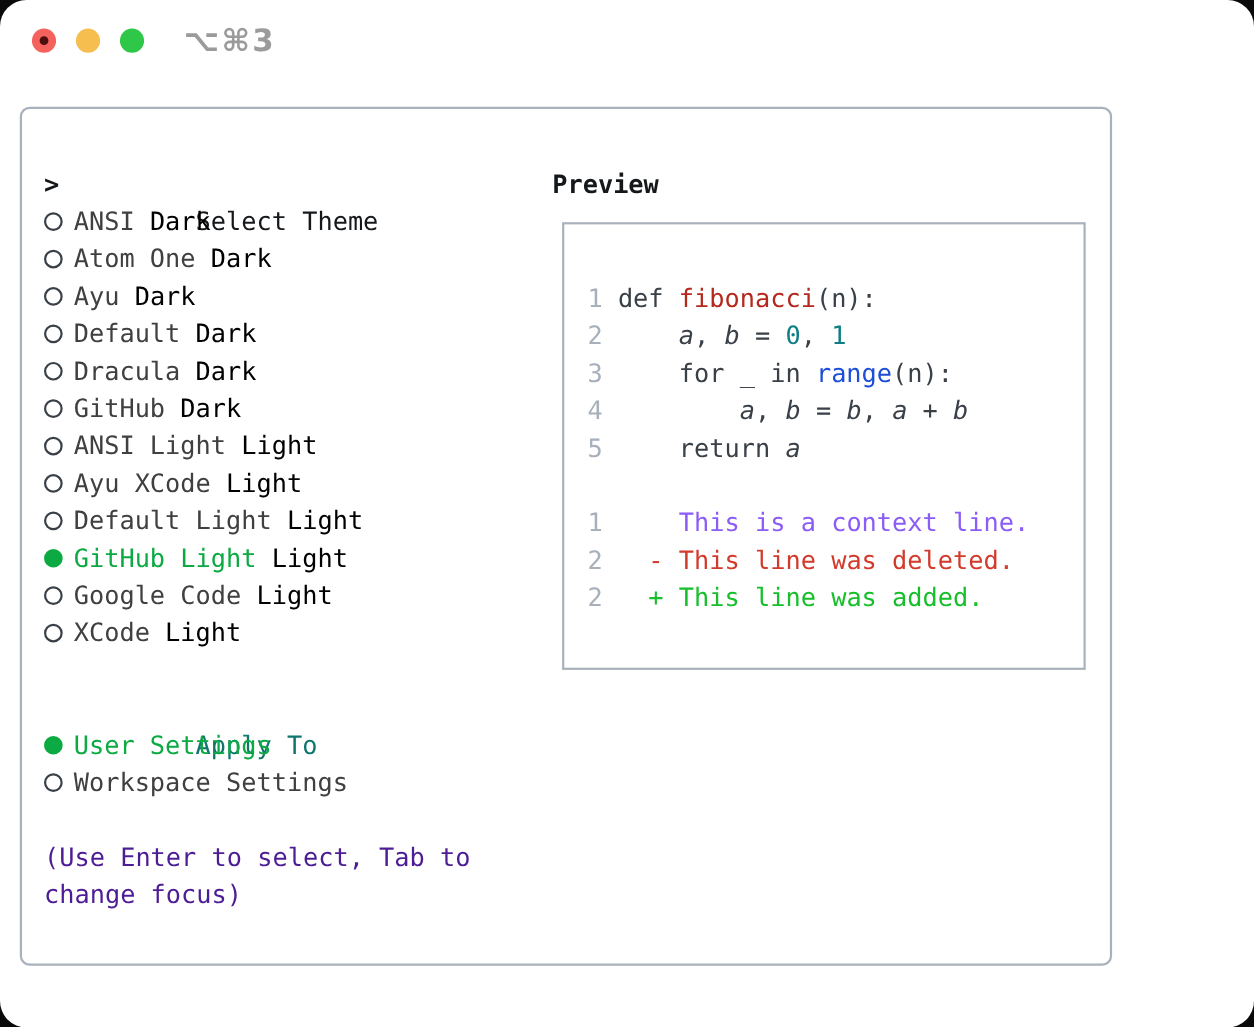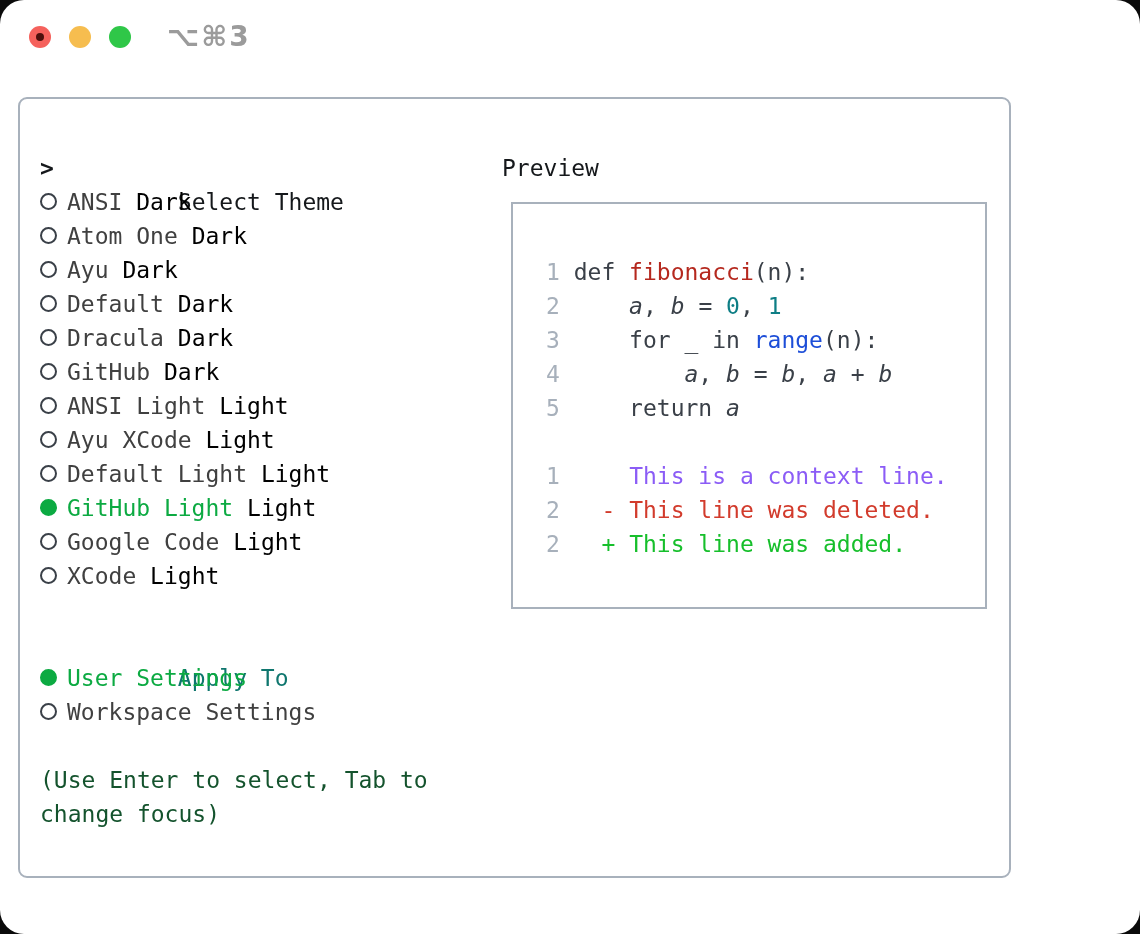--- a/index.html
+++ b/index.html
@@ -38,29 +38,29 @@
   .htitle{font-weight:normal;color:#15181b}
   .bullet{
     position:absolute;left:0;top:8px;width:17px;height:17px;box-sizing:border-box;
     border:2.5px solid #3a4048;border-radius:50%;
   }
   .bullet.on{border-color:#0caa42;background:#0caa42}
   .iname{color:#404040}
   .row.sel .iname{color:#0caa42}
   .itag{color:#000000}
   .applyhead{color:#0f766e}
-  .hint{width:430px;color:#14532d;white-space:normal;line-height:34px}
+  .hint{width:430px;color:#4c1d95;white-space:normal;line-height:34px}
   
   .ptitle{position:absolute;left:482px;top:52px;height:34px;line-height:34px;
-    font-size:23px;font-weight:normal;color:#15181b}
+    font-size:23px;font-weight:bold;color:#15181b}
   .pbox{
     position:absolute;left:491px;top:103px;width:476px;height:407px;box-sizing:border-box;
     border:2px solid #a8b1bc;background:#fff;
   }
-  .pbody{padding:51px 0 0 33px}
+  .pbody{padding:51px 0 0 21px}
   .pl{height:34px;line-height:34px;font-size:23px;white-space:pre}
   .lineno{color:#a7b0bb}
   .s-plain{color:#3a4048}
   .s-func{color:#b5281e}
   .s-num{color:#0e7e85}
   .s-builtin{color:#1d4ed8}
   .s-var{color:#3a4048;font-style:italic}
   .k-context{color:#8b5cf6}
   .k-deleted{color:#d23b2c}
   .k-added{color:#16bf2b}

